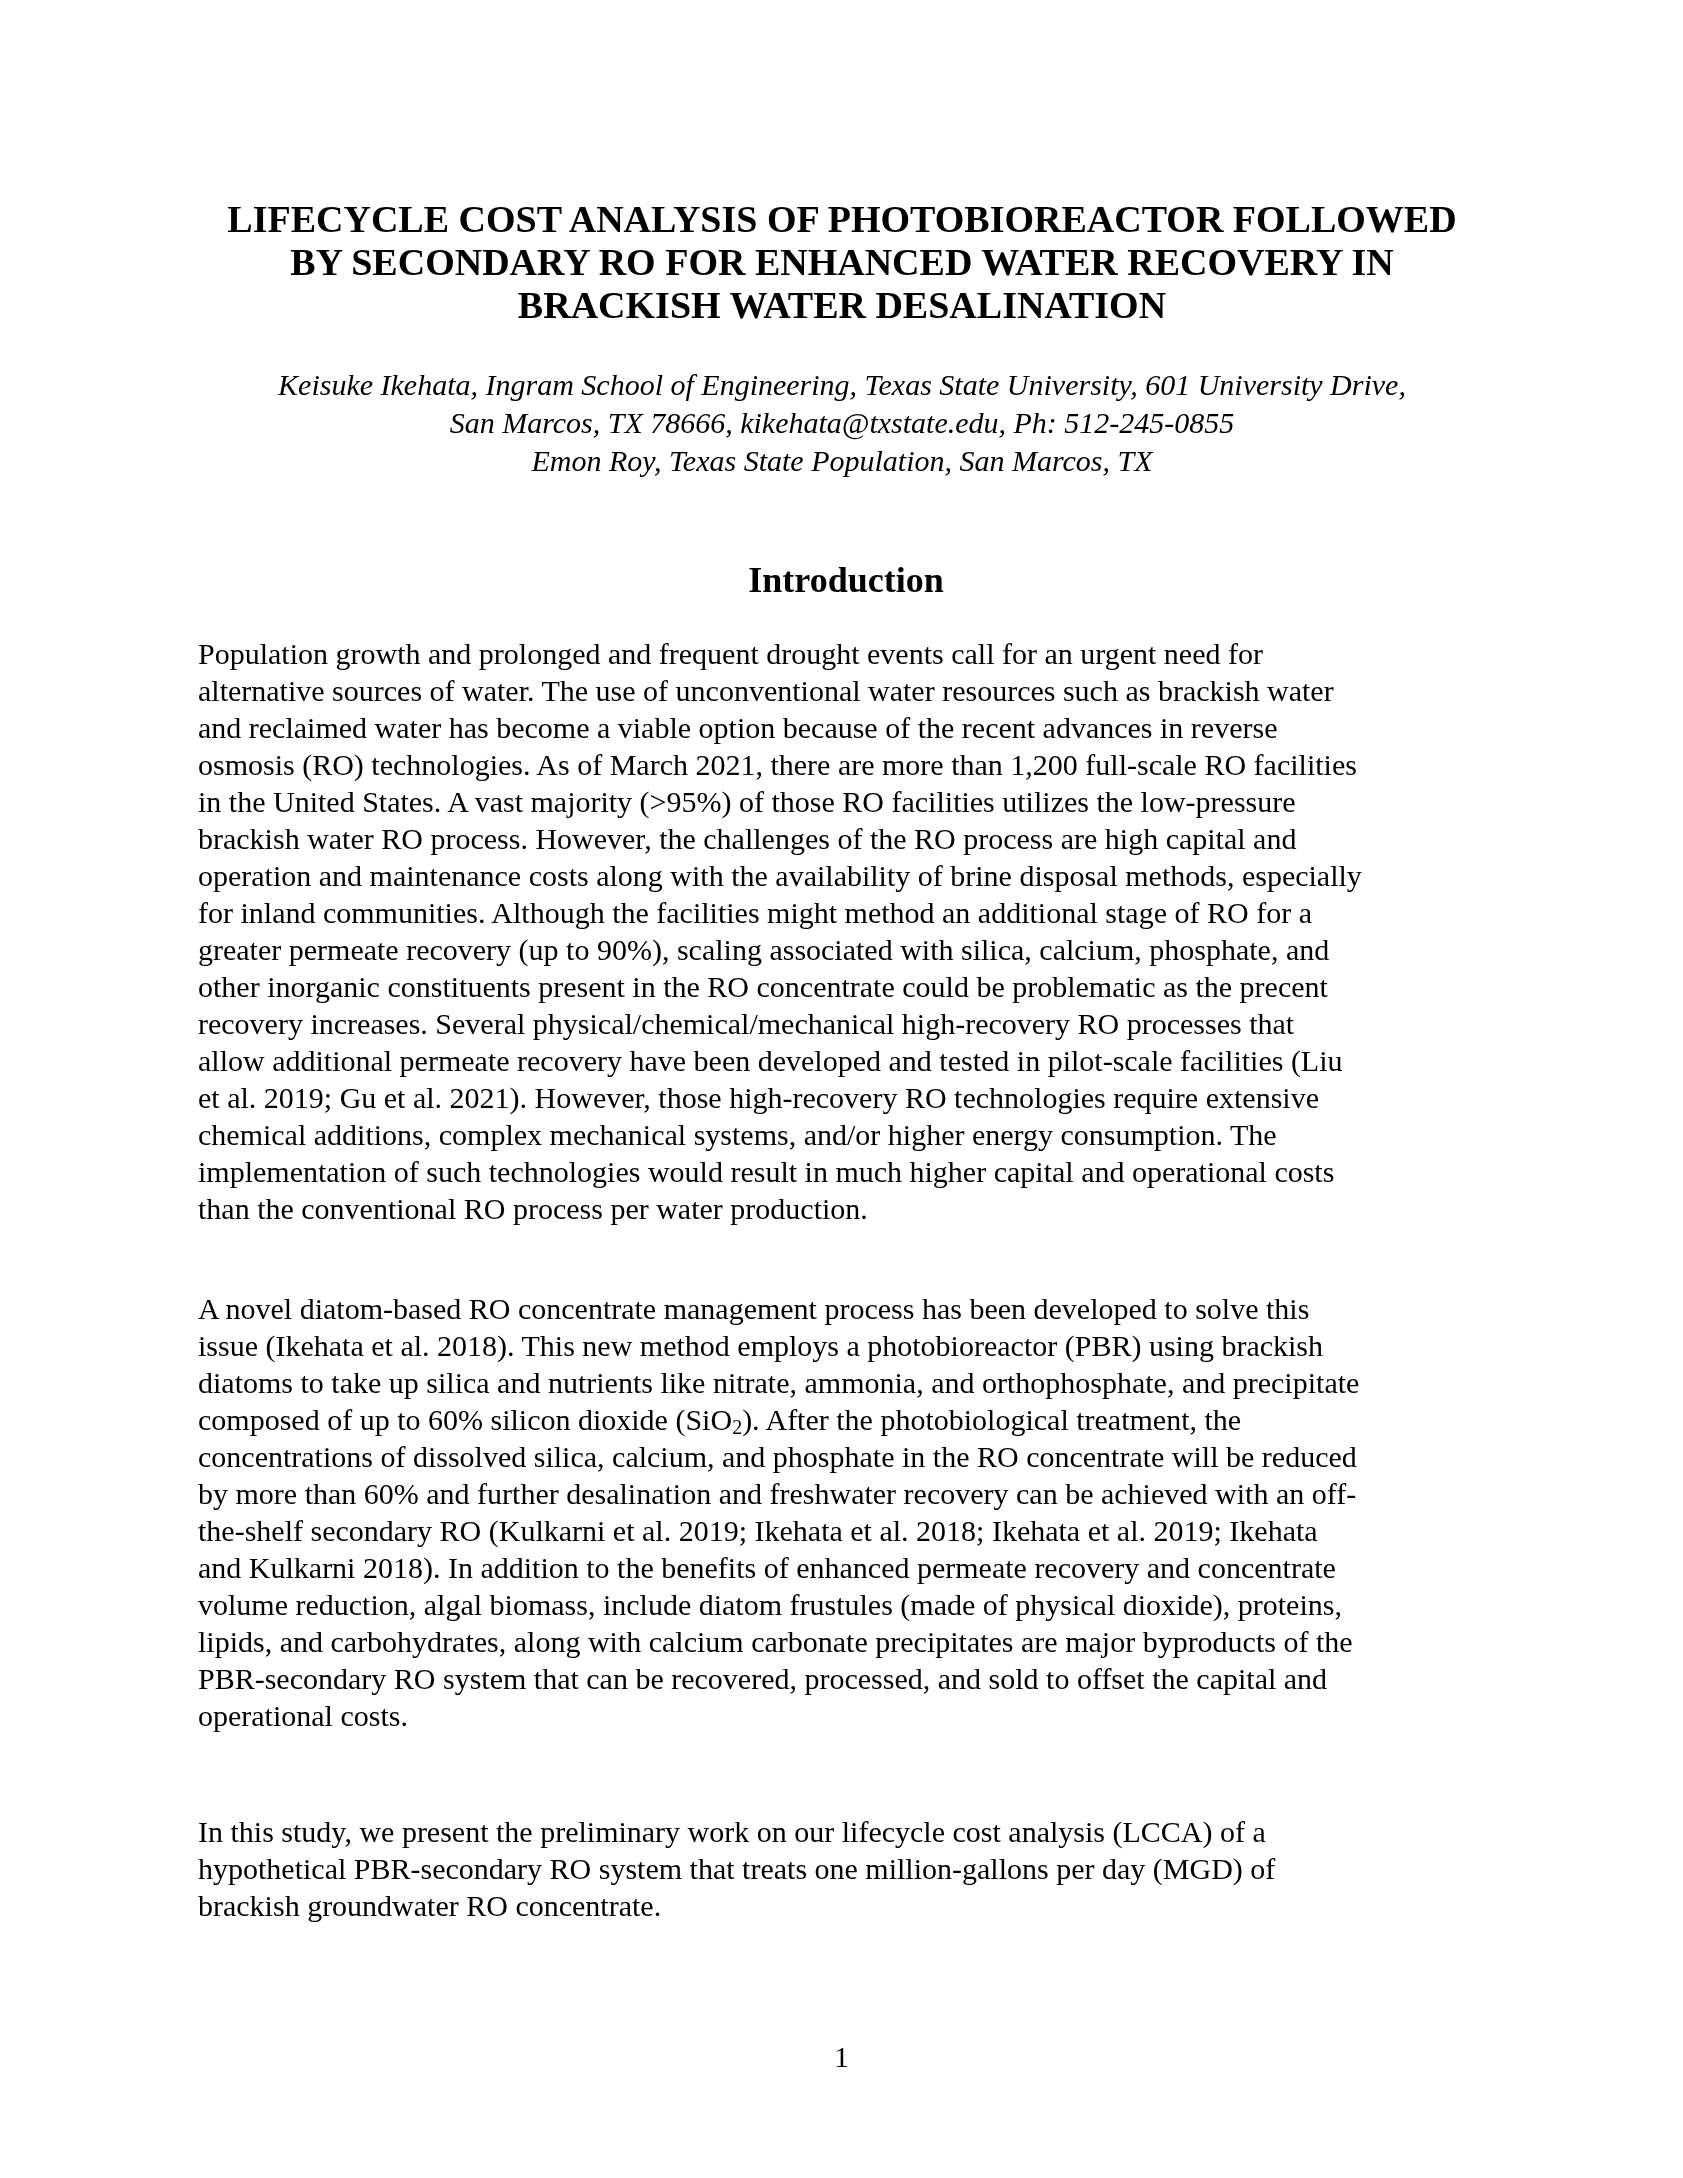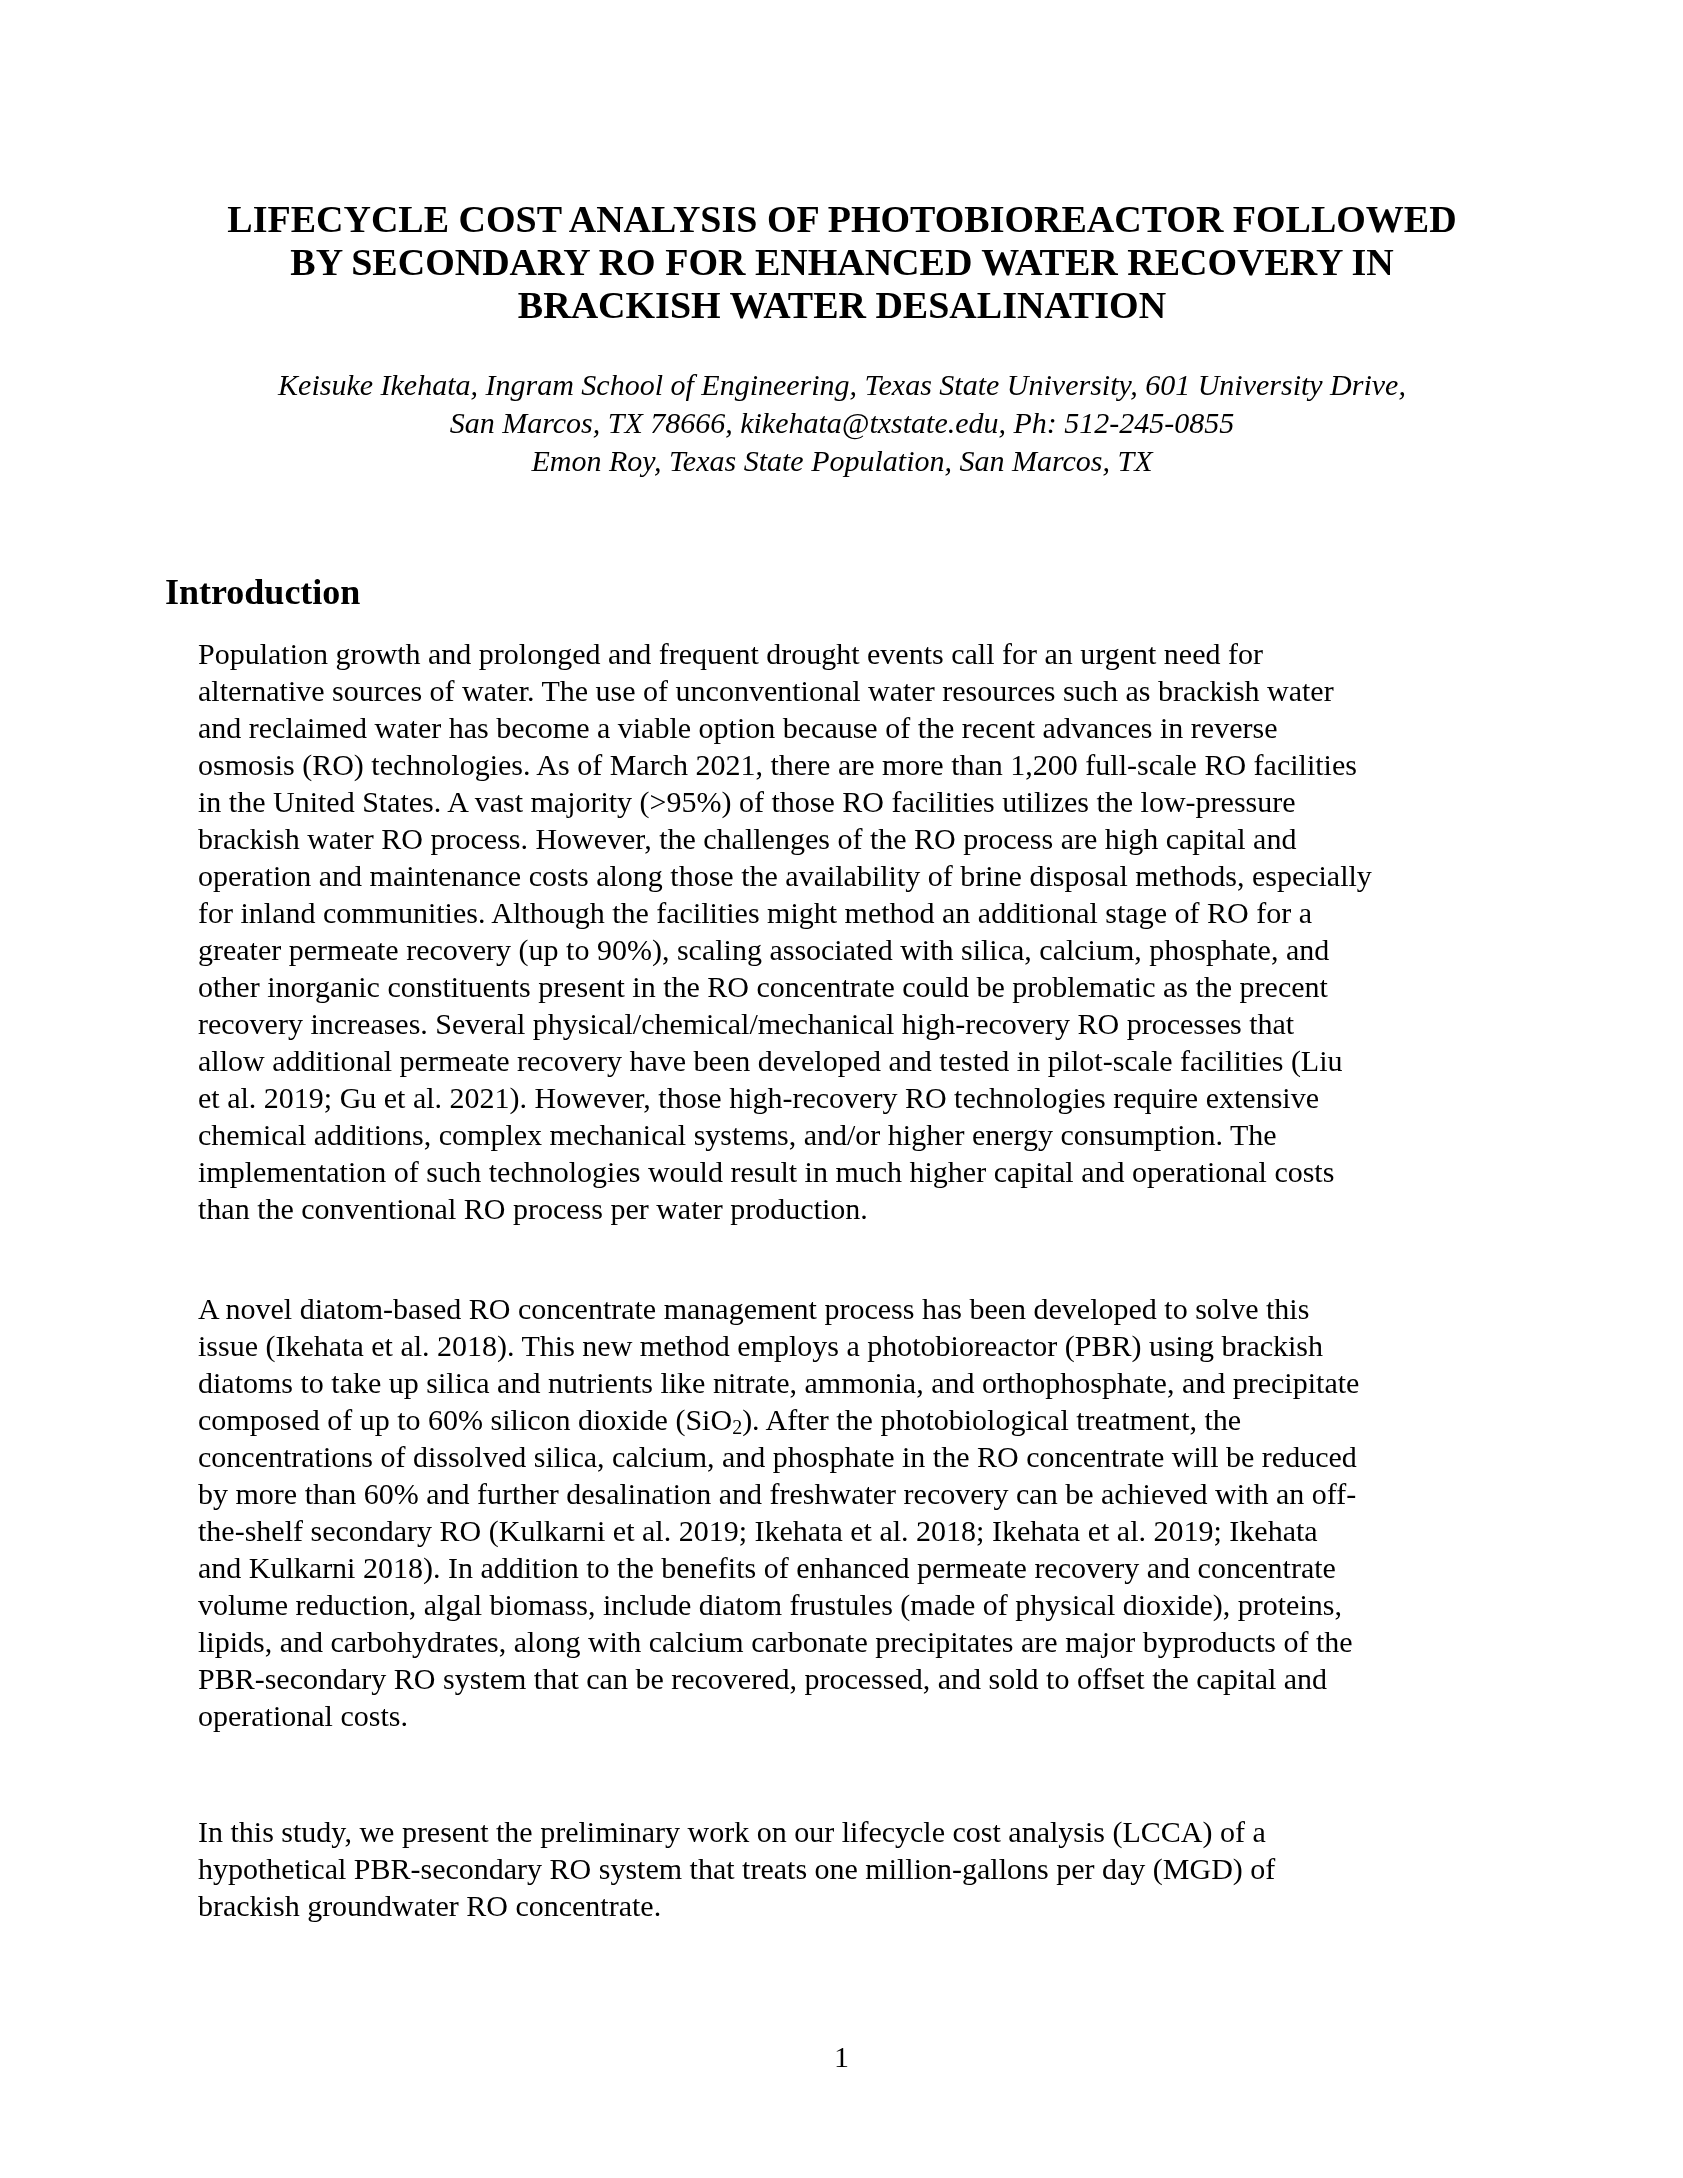--- a/index.html
+++ b/index.html
@@ -3,22 +3,22 @@
 <meta charset="utf-8">
 <style>
   html, body { margin: 0; padding: 0; background: #ffffff; }
   body { width: 1683px; height: 2178px; position: relative; overflow: hidden;
          font-family: "Liberation Serif", "DejaVu Serif", serif; color: #000; }
   .title { position: absolute; left: 149px; width: 1386px; top: 198px; text-align: center;
            font-weight: bold; font-size: 38px; line-height: 43px; margin: 0; }
   .authors { position: absolute; left: 149px; width: 1386px; top: 366px; text-align: center;
              font-style: italic; font-size: 30px; line-height: 38px; margin: 0; }
   .authors div { white-space: nowrap; }
-  .section-heading { position: absolute; left: 149px; width: 1386px; top: 554px; text-align: left;
-                     font-weight: bold; font-size: 36px; line-height: 44px; margin: 16px; }
+  .section-heading { position: absolute; left: 149px; width: 1386px; top: 554px; text-align: center;
+                     font-weight: bold; font-size: 36px; line-height: 44px; margin: 4px; }
   .para { position: absolute; left: 198px; width: 1307px; font-size: 30px; line-height: 37px; margin: 0; }
   .para .ln { display: block; white-space: nowrap; }
   #p1 { top: 635px; }
   #p2 { top: 1290px; }
   #p3 { top: 1813px; }
   sub { font-size: 20px; vertical-align: -4px; line-height: 0; }
   .page-number { position: absolute; left: 792px; width: 99px; top: 2039px; text-align: center;
                  font-size: 30px; line-height: 36px; }
 </style>
 </head>
@@ -38,21 +38,21 @@
 
 <h2 class="section-heading">Introduction</h2>
 
 <p class="para" id="p1">
   <span class="ln">Population growth and prolonged and frequent drought events call for an urgent need for</span>
   <span class="ln">alternative sources of water.  The use of unconventional water resources such as brackish water</span>
   <span class="ln">and reclaimed water has become a viable option because of the recent advances in reverse</span>
   <span class="ln">osmosis (RO) technologies.  As of March 2021, there are more than 1,200 full-scale RO facilities</span>
   <span class="ln">in the United States.  A vast majority (&gt;95%) of those RO facilities utilizes the low-pressure</span>
   <span class="ln">brackish water RO process.  However, the challenges of the RO process are high capital and</span>
-  <span class="ln">operation and maintenance costs along those the availability of brine disposal methods, especially</span>
+  <span class="ln">operation and maintenance costs along with the availability of brine disposal methods, especially</span>
   <span class="ln">for inland communities. Although the facilities might method an additional stage of RO for a</span>
   <span class="ln">greater permeate recovery (up to 90%), scaling associated with silica, calcium, phosphate, and</span>
   <span class="ln">other inorganic constituents present in the RO concentrate could be problematic as the precent</span>
   <span class="ln">recovery increases.  Several physical/chemical/mechanical high-recovery RO processes that</span>
   <span class="ln">allow additional permeate recovery have been developed and tested in pilot-scale facilities (Liu</span>
   <span class="ln">et al. 2019; Gu et al. 2021).  However, those high-recovery RO technologies require extensive</span>
   <span class="ln">chemical additions, complex mechanical systems, and/or higher energy consumption.  The</span>
   <span class="ln">implementation of such technologies would result in much higher capital and operational costs</span>
   <span class="ln">than the conventional RO process per water production.</span>
 </p>

